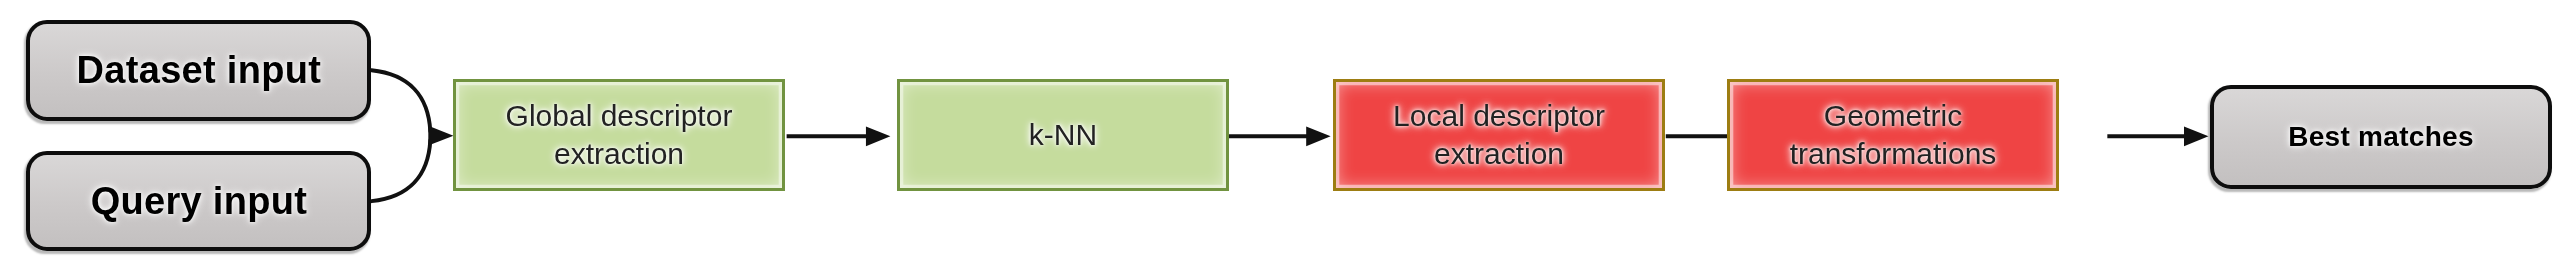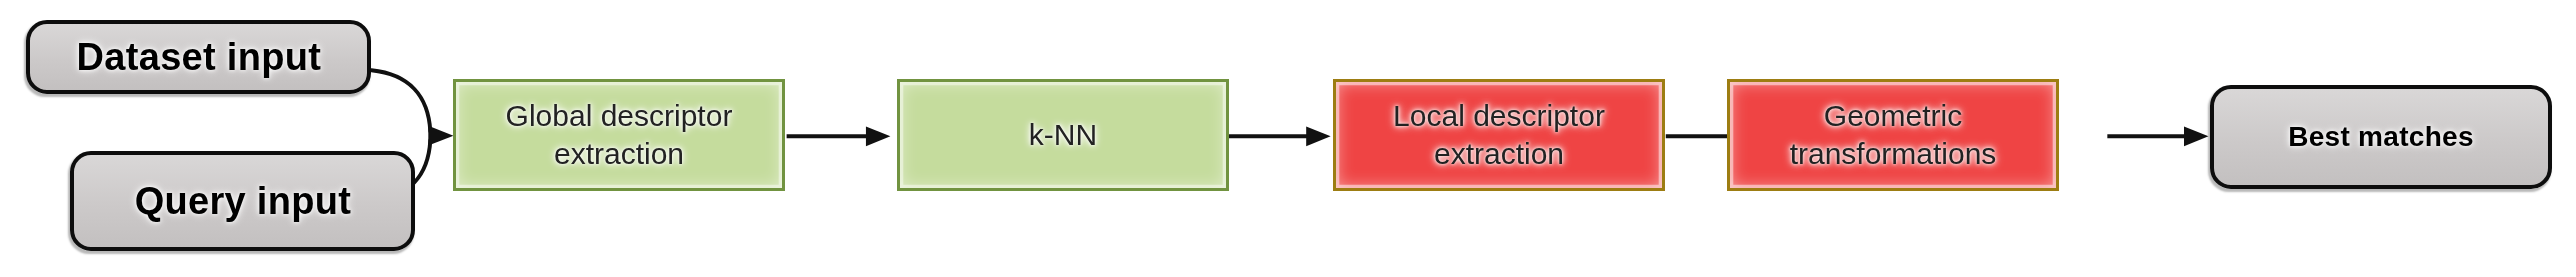--- a/index.html
+++ b/index.html
@@ -47,22 +47,22 @@
   .process.green {
     background: #c5dc9d;
     border-color: #719340;
     box-shadow: inset 0 0 0 3.3px rgba(255,255,255,0.45), inset 0 0 17px rgba(255,255,255,0.55);
   }
   .process.orange {
     background: #ef4444;
     border-color: #9d7d12;
     box-shadow: inset 0 0 0 3.3px rgba(255,255,255,0.5), inset 0 0 17px rgba(255,255,255,0.55);
   }
-  .node-dataset-input  { left: 26.4px;   top: 20px;  width: 345px; height: 74px; }
-  .node-query-input    { left: 26.4px;   top: 151px; width: 345px; height: 100px; margin-left: 44px; }
+  .node-dataset-input  { left: 26.4px;   top: 20px;  width: 345px; height: 101px; }
+  .node-query-input    { left: 26.4px;   top: 151px; width: 345px; height: 100px; }
   .node-global         { left: 453px;  top: 79px; width: 332px; height: 112px; }
   .node-knn            { left: 897px; top: 79px; width: 332px; height: 112px; }
   .node-local          { left: 1333px; top: 79px; width: 332px; height: 112px; }
   .node-geometric      { left: 1727px; top: 79px; width: 332px; height: 112px; }
   .node-best-matches   { left: 2210px; top: 85px; width: 342px; height: 104px; font-size: 28px; }
   .edges-layer {
     position: absolute;
     left: 0; top: 0;
     width: 2576px;
     height: 278px;

